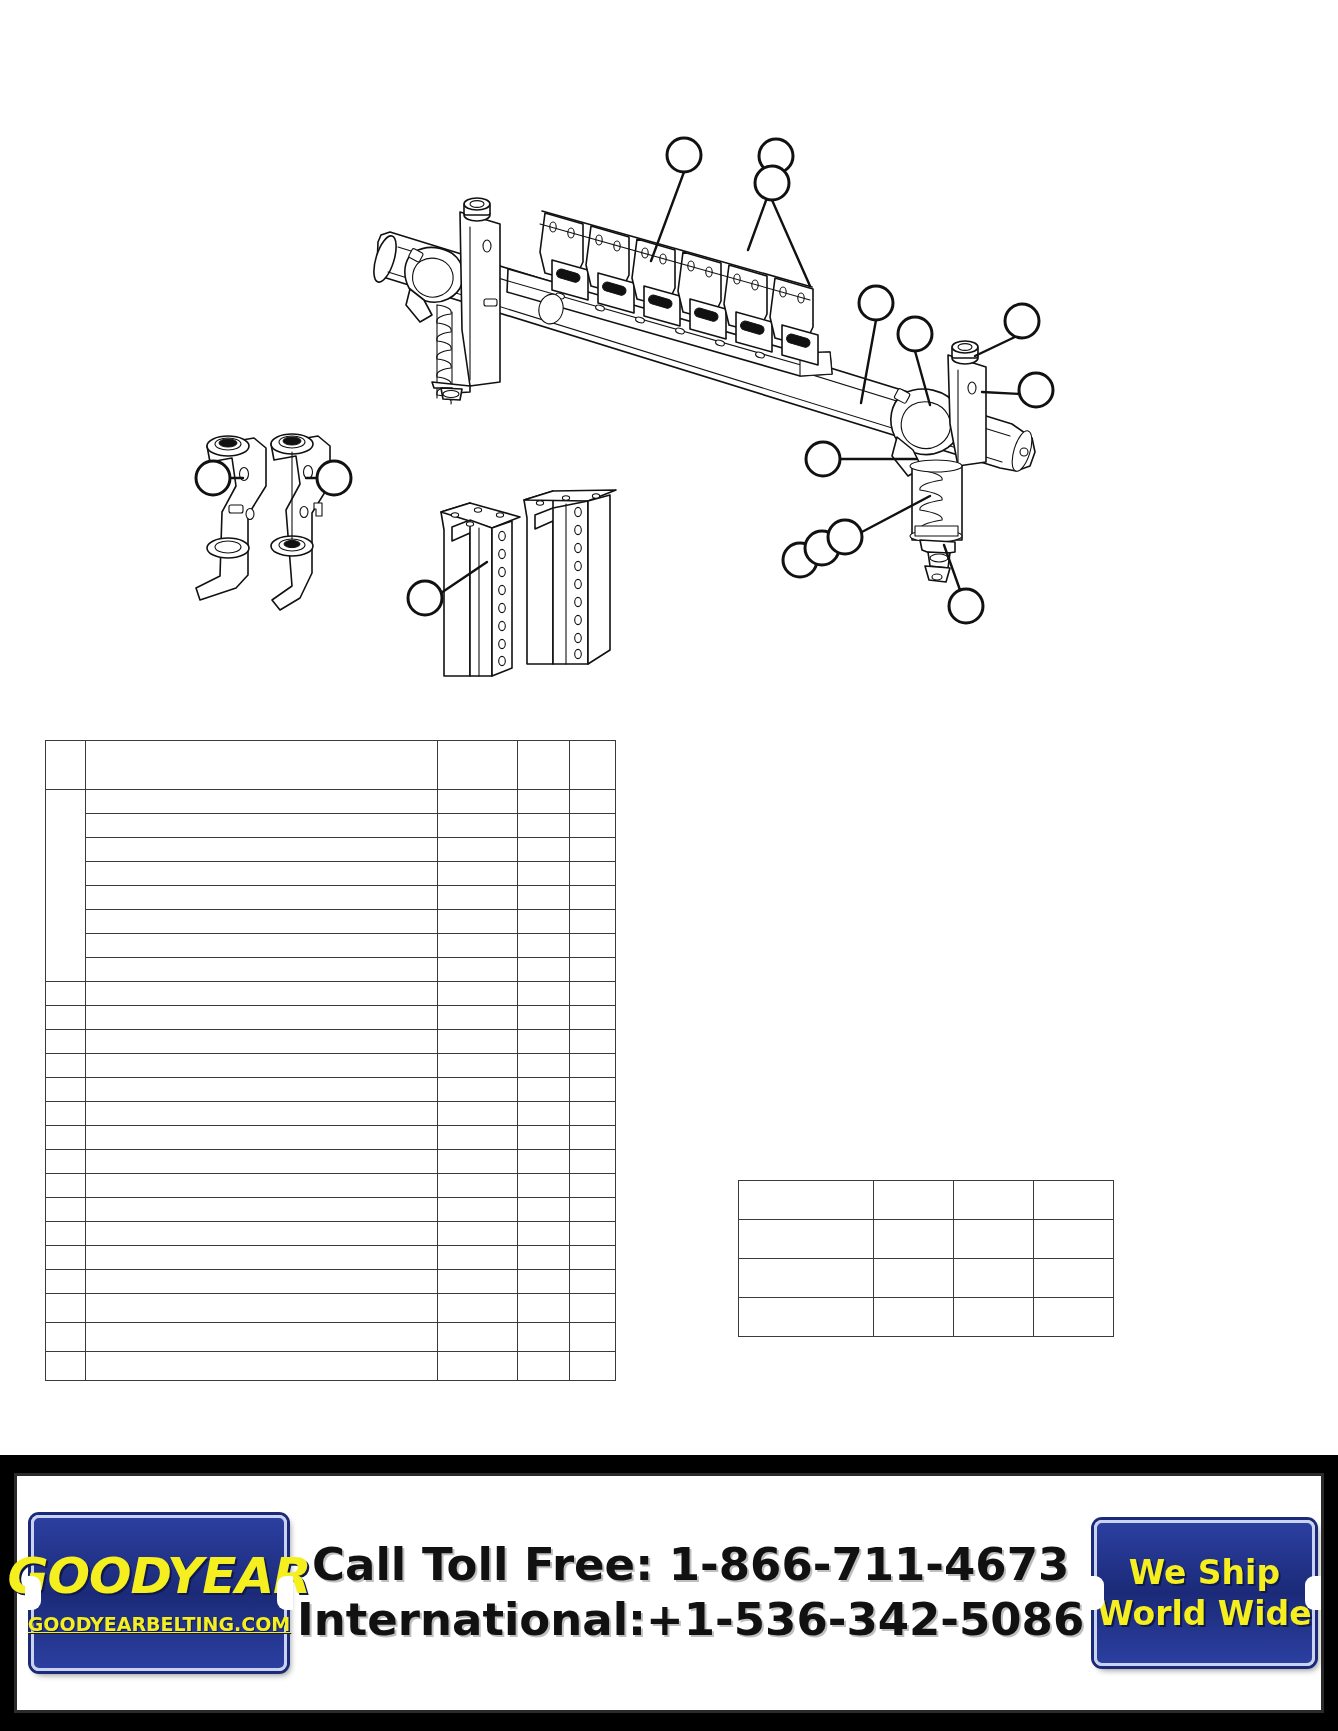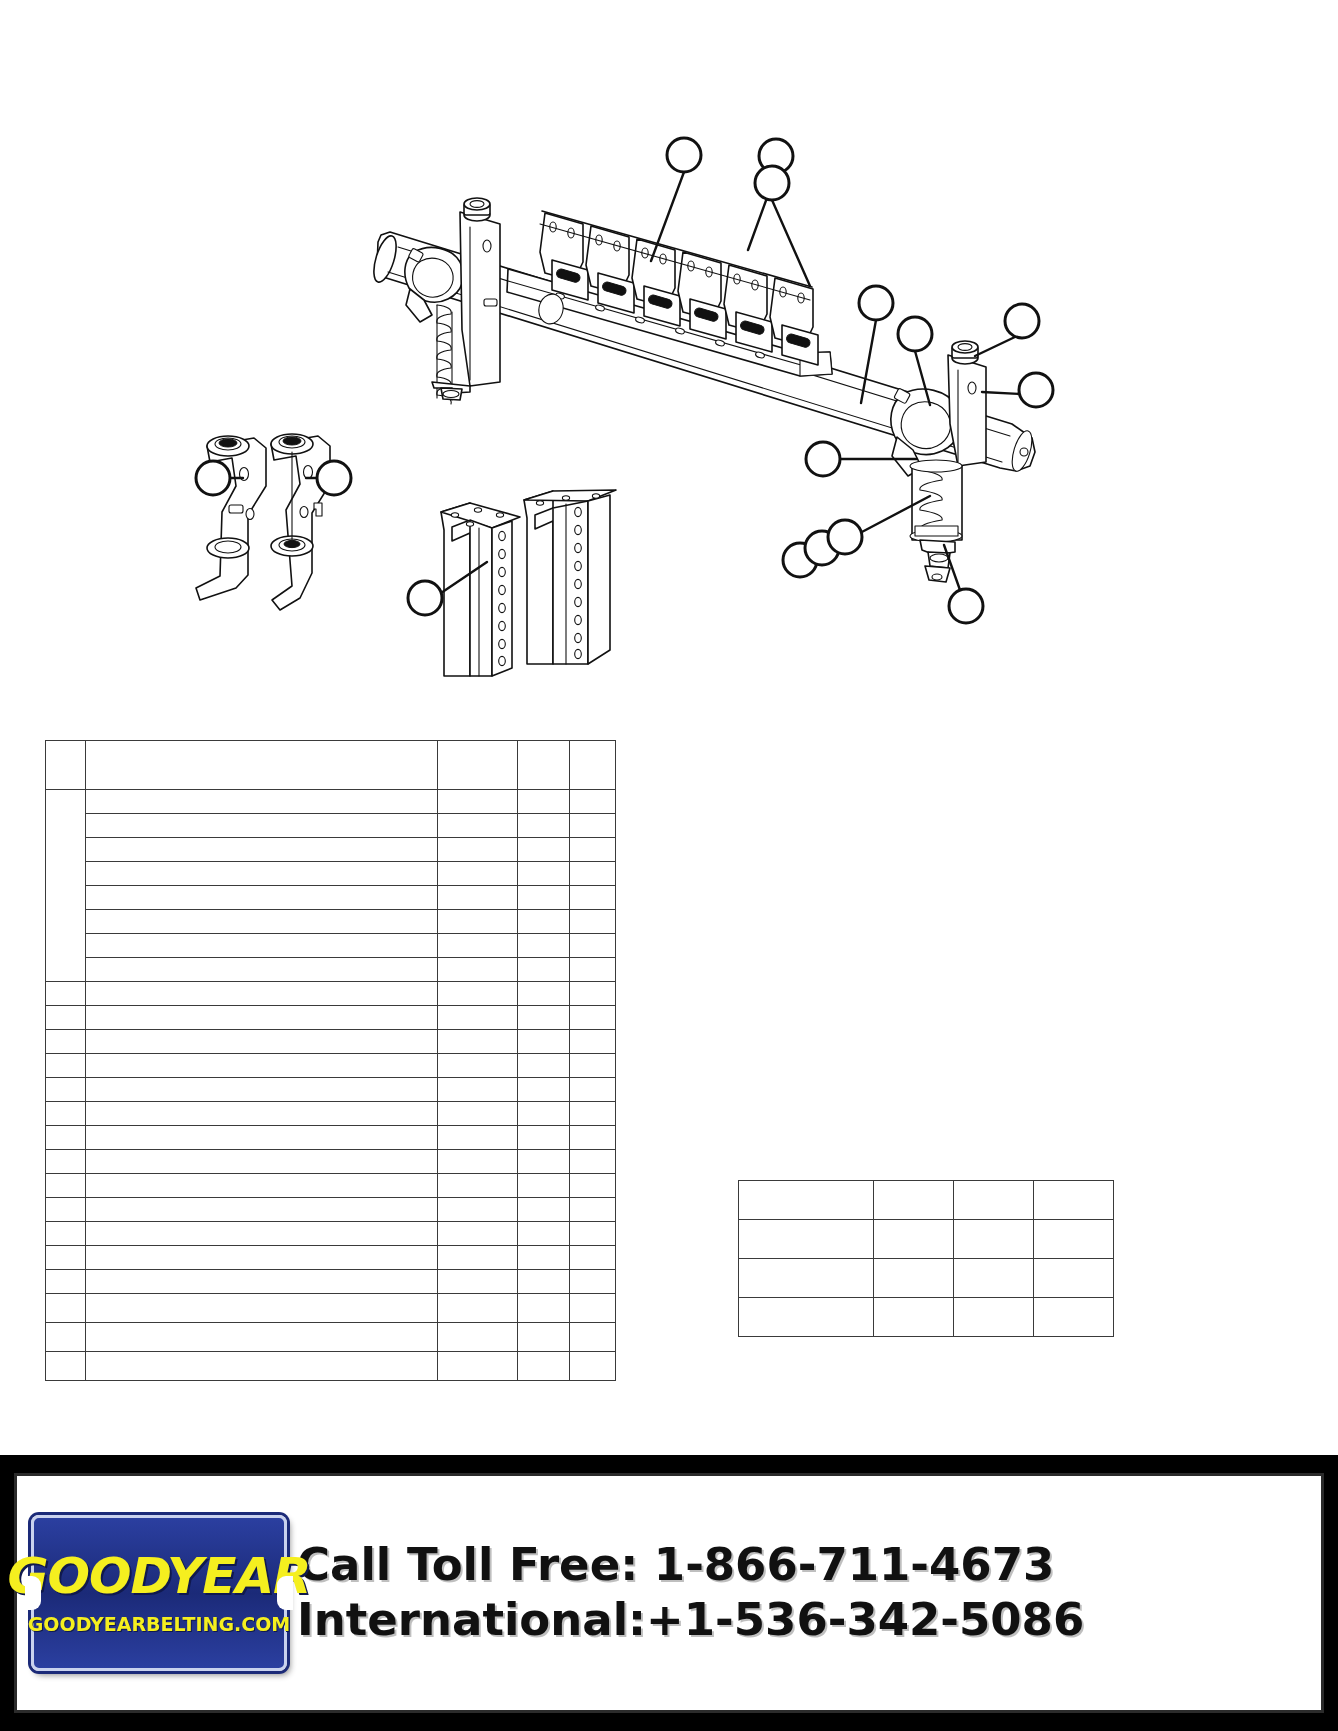--- a/index.html
+++ b/index.html
@@ -86,24 +86,25 @@
     font-size:50px;color:#f5ef1f;
     letter-spacing:-1px;
     text-shadow:2px 2px 0 #10194d;
     line-height:1;
   }
   #logo-sub{
     font-family:"DejaVu Sans", sans-serif;
     font-weight:bold;font-size:19px;color:#f5ef1f;
     letter-spacing:0px;margin-top:12px;
     text-shadow:1px 1px 0 #10194d;
+    text-decoration:underline;
   }
 
   #phone-block{
-    flex:1;text-align:left;padding:0 10px;
+    flex:1;text-align:center;padding:0 10px;
     font-family:"DejaVu Sans", sans-serif;
     font-weight:bold;
     color:#111;
   }
   .phone-line{
     font-size:45px;line-height:1.22;white-space:nowrap;
     text-shadow:2px 2px 0 rgba(0,0,0,.25);
   }
 
   #ship-badge{width:235px;height:140px;}
@@ -608,17 +609,21 @@
       <div class="badge" id="logo-badge">
         <div id="logo-word">GOODYEAR</div>
         <div id="logo-sub">GOODYEARBELTING.COM</div>
       </div>
 
       <div id="phone-block">
         <div class="phone-line">Call Toll Free: 1-866-711-4673</div>
         <div class="phone-line">International:+1-536-342-5086</div>
       </div>
 
+      <div class="badge" id="ship-badge">
+        <div class="ship-line">We Ship</div>
+        <div class="ship-line">World Wide</div>
+      </div>
 
     </div>
   </div>
 
 </div>
 
 </body></html>

